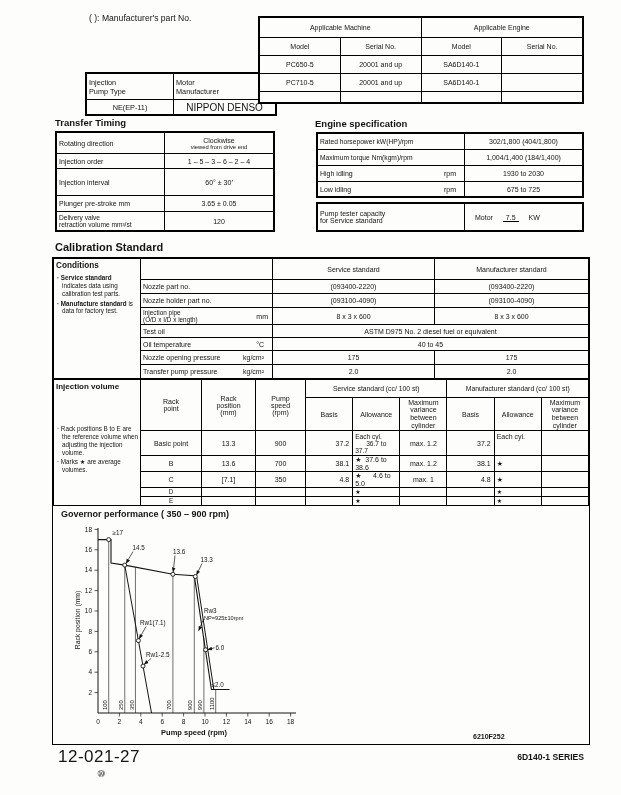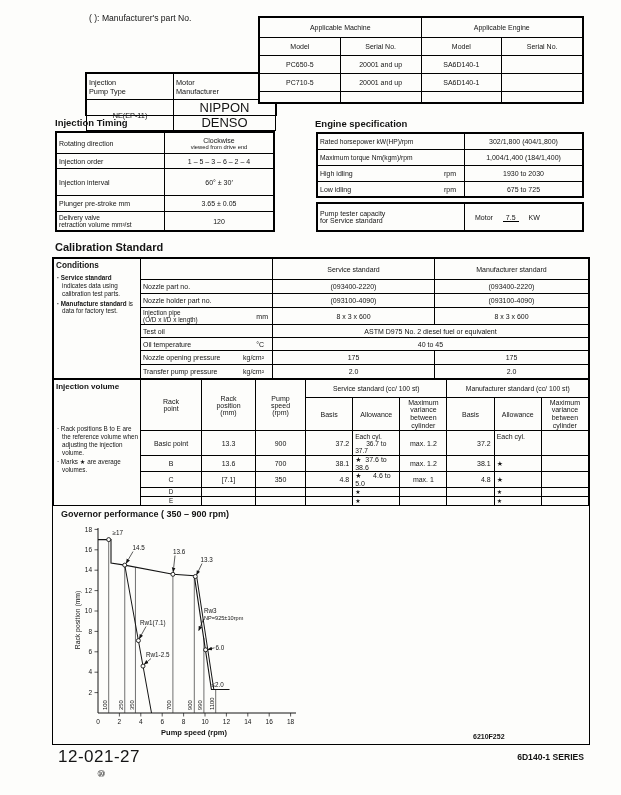--- a/index.html
+++ b/index.html
@@ -50,21 +50,21 @@
   <table class="t">
     <tbody>
         <tr style="height:26px">
       <th class="pre" style="width:82px;text-align:left;font-size:7.3px;">Injection
 Pump Type</th>
       <th class="pre" style="text-align:left;font-size:7.3px;">Motor
 Manufacturer</th>
     </tr>
     <tr>
       <td class="c" style="font-size:7.3px;margin-top:21px;">NE(EP-11)</td>
-      <td class="c" style="font-size:13px;">NIPPON DENSO</td>
+      <td class="c" style="font-size:10px;">NIPPON DENSO</td>
     </tr>
   </tbody>
     </table>
 </div>
 
 <div class="abs tbox" style="left:258px;top:16px;width:326px;height:88px;">
   <table class="t">
     <tbody>
         <tr style="height:20px">
       <th colspan="2" class="hd">Applicable Machine</th>
@@ -91,21 +91,21 @@
     <tr>
       <td class="c"></td>
       <td class="c"></td>
       <td class="c"></td>
       <td class="c"></td>
     </tr>
   </tbody>
     </table>
 </div>
 
-<div class="abs sub-title" style="left:55px;top:117px;">Injection Timing</div>
+<div class="abs sub-title" style="left:55px;top:117px;">Transfer Timing</div>
 <div class="abs tbox" style="left:55px;top:131px;width:220px;height:101px;">
   <table class="t">
     <tbody>
         <tr style="height:21px">
       <td style="width:103px">Rotating direction</td>
       <td class="c">
         <div>Clockwise</div>
         <div style="font-size:5.8px">viewed from drive end</div>
       </td>
     </tr>

